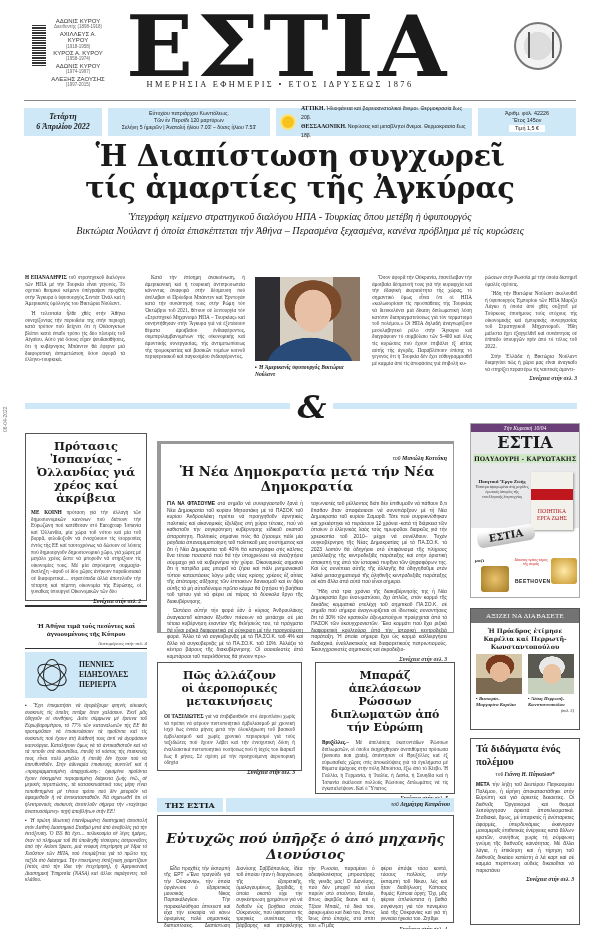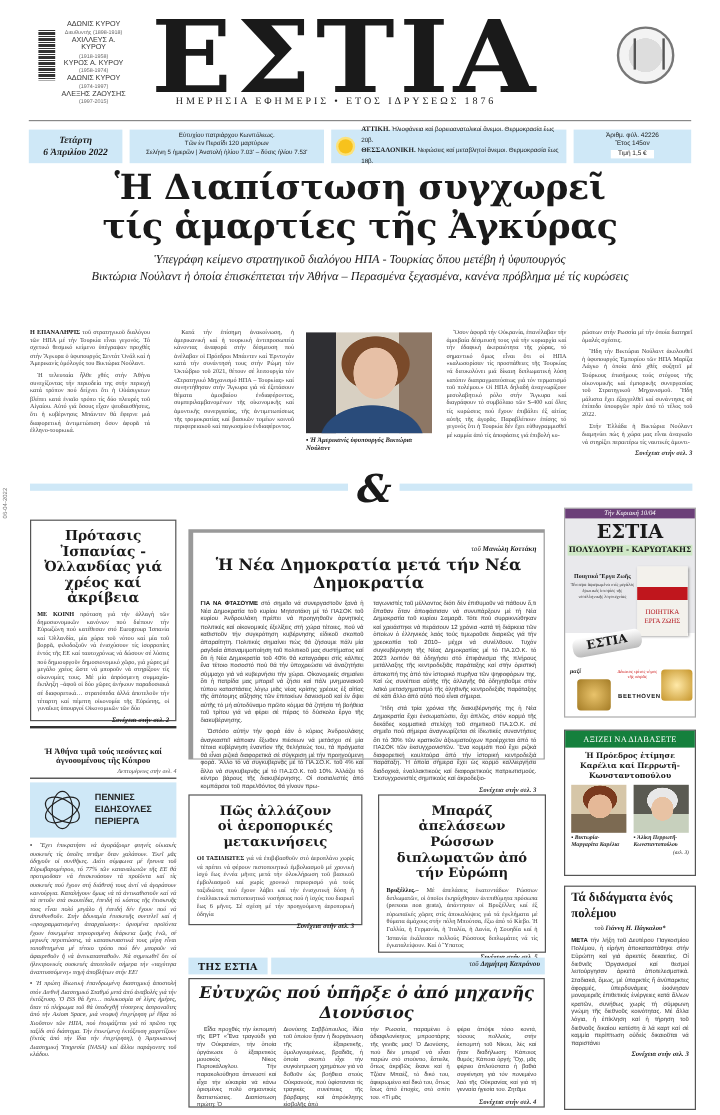--- a/index.html
+++ b/index.html
@@ -67,21 +67,21 @@
   #spain h2 { font-family: "DejaVu Serif", serif; font-size: 11.5px; line-height: 13px; text-align: center; margin-bottom: 4px; }
   #athens { left: 25px; top: 605px; width: 122px; border-top: 2px solid #333; padding-top: 15px; text-align: center; }
   #athens h3 { font-size: 7px; line-height: 8.4px; font-weight: bold; font-family: "Liberation Serif", serif; }
   #athens .more { font-size: 5px; font-style: italic; text-align: right; color: #444; margin-top: 2px; }
   #rule-left { left: 25px; top: 648px; width: 122px; height: 1px; background: #333; }
   #pennies { left: 25px; top: 652px; width: 122px; height: 46px; display: flex; align-items: center; }
   #pennies-icon { width: 46px; height: 40px; margin-left: 4px; position: relative; }
   #pennies-icon span { position: absolute; left: 14px; top: 4px; width: 18px; height: 32px; border: 1.5px solid #222; border-radius: 50%; }
   #pennies-icon span:nth-child(2) { transform: rotate(60deg); }
   #pennies-icon span:nth-child(3) { transform: rotate(-60deg); }
-  #pennies-title { font-family: Liberation Sans, sans-serif; font-weight: bold; font-size: 7.6px; line-height: 10px; margin-left: 4px; color: #222; }
+  #pennies-title { font-family: Liberation Serif, serif; font-weight: bold; font-size: 7.6px; line-height: 10px; margin-left: 4px; color: #222; }
   #pennies-text { left: 25px; top: 702px; width: 122px; }
   #pennies-text .txt { font-style: italic; }
 
   
   #nd { left: 157px; top: 425px; width: 297px; height: 192px; border: 1px solid #999; border-left: 4px solid #999; border-top: 3px solid #999; padding: 11px 6px; margin-top: 16px; }
   #nd-byline { text-align: right; font-size: 6px; font-style: italic; }
   #nd-byline b { font-weight: bold; }
   #nd h2 { font-family: "DejaVu Serif", serif; font-weight: bold; font-size: 13.2px; text-align: center; margin: 3px 0 6px; }
   #nd-cols { display: flex; gap: 8px; }
   #nd-cols .txt { width: 138px; font-family: "Liberation Sans", sans-serif; font-size: 5px; line-height: 6.5px; }
@@ -90,21 +90,21 @@
   .boxs { border: 1px solid #555; padding: 6px 6px; }
   .boxs h2 { font-family: "DejaVu Serif", serif; font-size: 11px; line-height: 13px; text-align: center; margin-bottom: 5px; }
   #flights { left: 157px; top: 662px; width: 145px; height: 109px; }
   #diplo { left: 315px; top: 662px; width: 140px; height: 132px; }
 
   
   #th-bar { left: 157px; top: 798px; width: 297px; height: 14px; display: flex; }
   #th-label { background: #cfe8f7; font-family: "DejaVu Serif", serif; font-weight: bold; font-size: 8px; padding: 2px 8px; margin-right: 3px; }
   #th-fill { flex: 1; background: #cfe8f7; text-align: right; font-size: 6px; font-style: italic; padding: 3px 4px 0 0; }
   #th-fill b { font-weight: bold; }
-  #dionysios { left: 157px; top: 815px; width: 297px; height: 108px; border: 1px solid #555; padding: 4px 6px; }
+  #dionysios { left: 157px; top: 815px; width: 297px; height: 108px; border: 1px solid #555; padding: 14px 6px; }
   #dionysios h2 { font-family: "DejaVu Serif", serif; font-style: italic; font-weight: bold; font-size: 13.5px; text-align: center; margin-bottom: 4px; }
   #dion-cols { display: flex; gap: 6px; }
   #dion-cols .txt { width: 67px; font-family: "Liberation Sans", sans-serif; font-size: 4.8px; line-height: 6.3px; }
 
   
   #ad { left: 470px; top: 423px; width: 110px; height: 175px; background: linear-gradient(180deg, #e9e9ec 0 60%, #fff 60% 100%); border: 1px solid #aaa; }
   #ad-top { background: #6b3f78; color: #fff; font-size: 5.6px; text-align: center; padding: 1px 0; font-style: italic; }
   #ad-logo { text-align: center; font-family: "DejaVu Serif", serif; font-weight: bold; font-size: 16px; line-height: 18px; margin-top: 2px; }
   #ad-auth { background: #cfe8c6; font-family: "DejaVu Serif", serif; font-weight: bold; font-size: 6.2px; text-align: center; margin: 2px 2px; padding: 1px 0; }
   #ad-book { position: absolute; left: 60px; top: 48px; width: 42px; height: 58px; background: linear-gradient(180deg, #f3f1ec 0 30%, #c0161d 30% 48%, #f3f1ec 48% 100%); box-shadow: 1px 1px 2px #999; }
@@ -114,21 +114,21 @@
   #ad-roll { position: absolute; left: 6px; top: 104px; width: 58px; height: 16px; background: linear-gradient(180deg, #fff, #bbb); border-radius: 6px; transform: rotate(-10deg); font-family: "DejaVu Serif", serif; font-weight: bold; font-size: 10px; text-align: center; line-height: 16px; }
   #ad-bottom { position: absolute; left: 0; top: 128px; width: 100%; height: 46px; }
   #ad-cd { position: absolute; left: 10px; top: 14px; width: 28px; height: 26px; background: radial-gradient(circle, #e9c36b, #a37b25); border-radius: 3px; }
   #ad-mazi { position: absolute; left: 4px; top: 6px; font-size: 5px; font-style: italic; font-weight: bold; color: #222; }
   #ad-beet { position: absolute; left: 44px; top: 26px; font-size: 5px; font-weight: bold; font-family: "Liberation Sans", sans-serif; letter-spacing: 0.5px; }
   #ad-red { position: absolute; left: 42px; top: 6px; width: 36px; font-size: 3.8px; color: #c11; text-align: center; }
   #ad-stamp { position: absolute; left: 80px; top: 6px; width: 26px; height: 26px; background: radial-gradient(circle, #ffe9a8, #c6952a); border-radius: 3px; }
 
   
   #worth { left: 470px; top: 608px; width: 110px; height: 122px; border: 1px solid #555; }
-  #worth-bar { background: #15803d; color: #fff; font-size: 7px; text-align: center; padding: 3px 0; font-family: "Liberation Serif", serif; letter-spacing: 0.2px; }
+  #worth-bar { background: #737373; color: #fff; font-size: 7px; text-align: center; padding: 3px 0; font-family: "Liberation Serif", serif; letter-spacing: 0.2px; }
   #worth h3 { font-family: "DejaVu Serif", serif; font-size: 6.3px; line-height: 8px; text-align: center; margin: 4px 3px 3px; font-weight: bold; }
   #worth-photos { display: flex; gap: 6px; padding: 0 5px; }
   .wp { width: 47px; height: 40px; }
   #wp1 { background: radial-gradient(ellipse 14px 14px at 24px 18px, #e5b897 0 70%, transparent 72%), radial-gradient(ellipse 20px 16px at 24px 12px, #7a3a1e 0 70%, transparent 72%), linear-gradient(180deg, #d6c6a8 0 60%, #7c6a52 60%); }
   #wp2 { background: radial-gradient(ellipse 13px 14px at 24px 20px, #e8c3a4 0 70%, transparent 72%), radial-gradient(ellipse 18px 15px at 24px 13px, #e8e8e8 0 70%, transparent 72%), linear-gradient(180deg, #5a5a52 0 60%, #c7d0bd 60%); }
   .wc { display: flex; gap: 6px; padding: 2px 5px 0; }
   .wc div { width: 47px; font-size: 4.8px; line-height: 5.8px; font-style: italic; font-weight: bold; }
   #worth-sel { text-align: right; font-size: 4.4px; font-style: italic; padding-right: 5px; }
 
   

